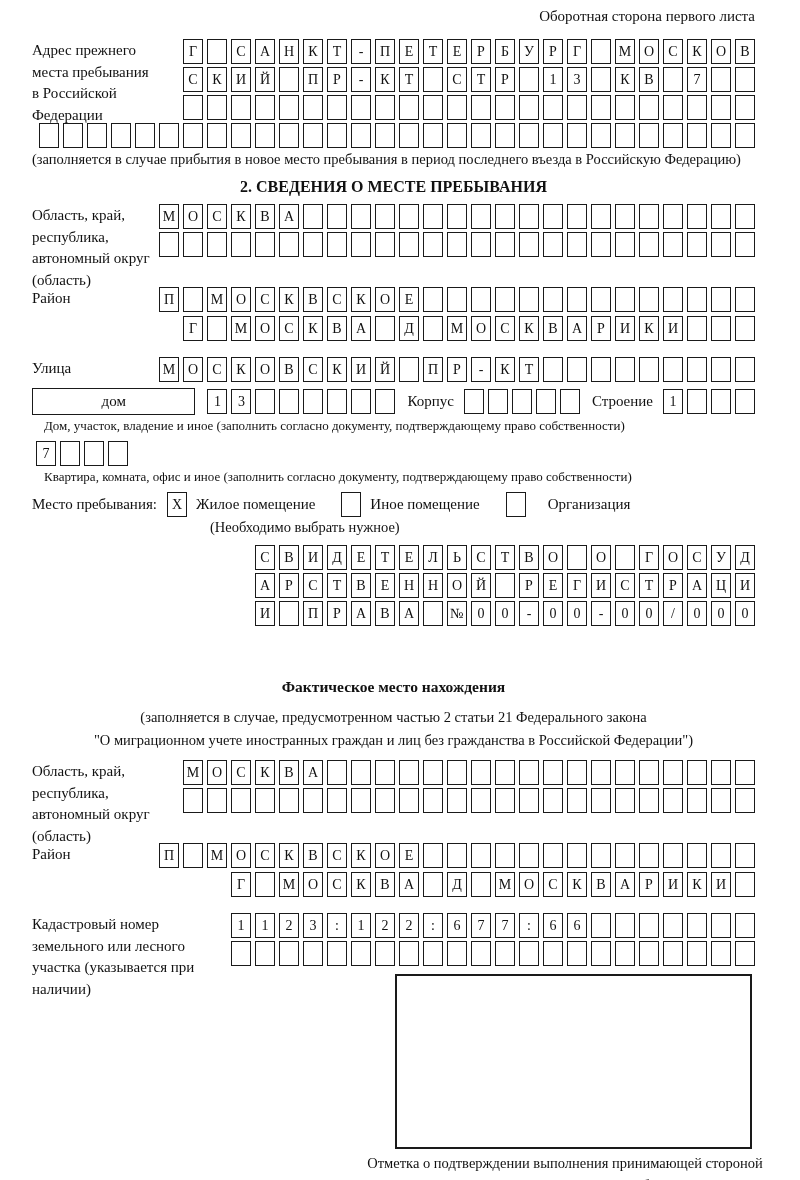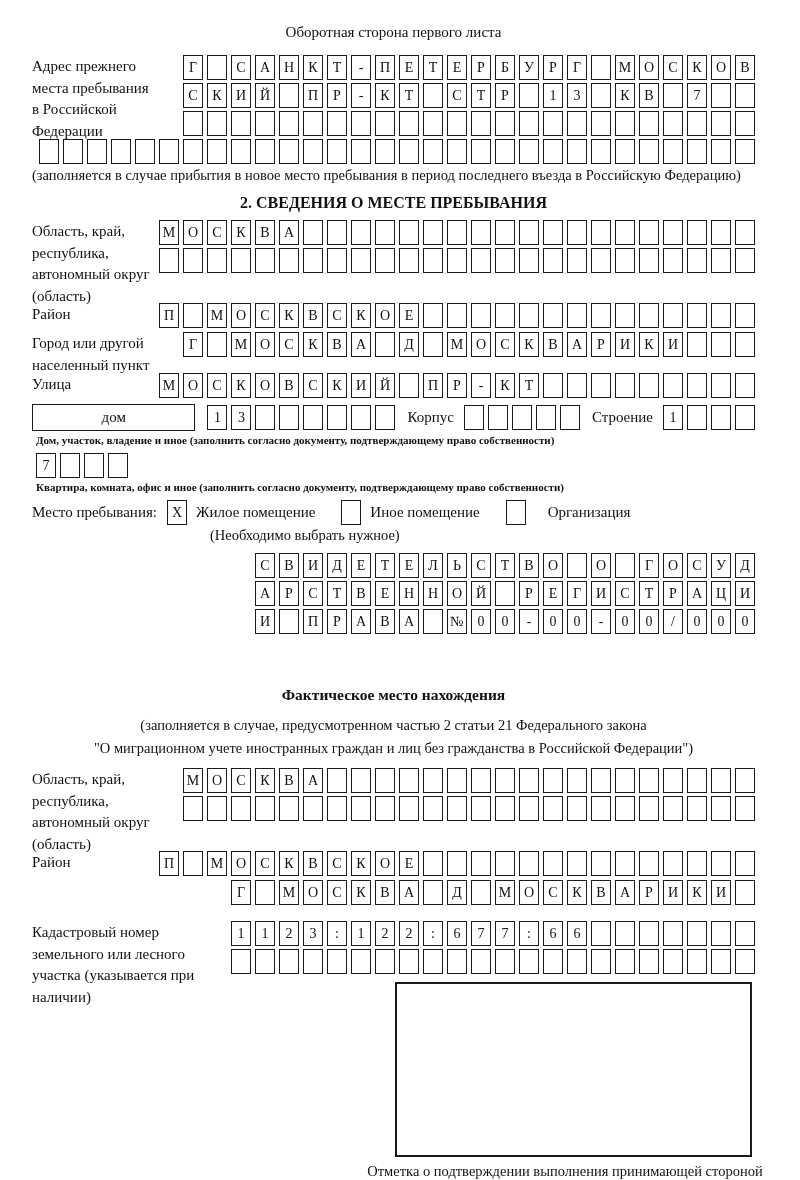--- a/index.html
+++ b/index.html
@@ -1,21 +1,21 @@
 <!DOCTYPE html>
 <html><head>
 <meta charset="utf-8">
 <style>
   html,body{margin:0;padding:0;background:#fff;}
   body{
     width:800px;height:1180px;box-sizing:border-box;
     padding:0 45px 0 32px;overflow:hidden;
     font-family:"Liberation Serif","DejaVu Serif",serif;color:#111;
   }
-  .hdr-note{margin-top:24px;margin-bottom:14px;text-align:center;font-size:15px;}
+  .hdr-note{margin-top:8px;margin-bottom:14px;text-align:right;font-size:15px;}
   
   .cells-row{display:flex;justify-content:flex-end;margin-bottom:3px;}
   .cells-row.left{justify-content:flex-start;}
   .cell{
     box-sizing:border-box;flex:0 0 20px;width:20px;height:25px;
     border:1.7px solid #1a1a1a;margin-left:4px;
     display:flex;align-items:center;justify-content:center;
     font-size:14px;line-height:1;
   }
   .form-group{position:relative;}
@@ -29,21 +29,21 @@
   .sec-title{text-align:center;font-weight:bold;font-size:16px;margin:10px 0 8px 0;}
   .sub-title{text-align:center;font-weight:bold;font-size:15.5px;margin:0 0 10px 0;}
   .inline-row{display:flex;align-items:center;justify-content:flex-end;}
   .field-box{
     box-sizing:border-box;border:1.7px solid #1a1a1a;height:27px;
     display:flex;align-items:center;justify-content:center;font-size:15px;
   }
   .box-dom{width:166px;margin-right:8px;}
   .box-kv{width:200px;margin-right:8px;}
   .mid-label{font-size:15px;margin:0 6px 0 12px;white-space:nowrap;}
-  .caption{font-size:11px;margin:3px 0 7px 4px;font-weight:bold;}
+  .caption{font-size:13px;margin:3px 0 7px 12px;}
   .stay-row{display:flex;align-items:center;font-size:15px;margin:2px 0 2px 0;}
   .stay-label{margin-right:10px;}
   .stay-opt-label{margin-right:26px;}
   .checkbox{
     box-sizing:border-box;width:20px;height:25px;border:1.7px solid #1a1a1a;
     margin-right:9px;display:flex;align-items:center;justify-content:center;font-size:14px;
   }
   .stay-note{font-size:14.5px;margin:1px 0 9px 178px;}
   .law-note{text-align:center;font-size:14.5px;line-height:23px;margin-bottom:8px;}
   .confirm-box{
@@ -260,21 +260,20 @@
       <span class="cell"></span>
       <span class="cell"></span>
       <span class="cell"></span>
       <span class="cell"></span>
       <span class="cell"></span>
       <span class="cell"></span>
     </div>
 </div>
 
 <div class="form-group mb16">
-  <div class="group-label w150">Город или другой населенный пункт</div>
   <div class="cells-row">
       <span class="cell">Г</span>
       <span class="cell"></span>
       <span class="cell">М</span>
       <span class="cell">О</span>
       <span class="cell">С</span>
       <span class="cell">К</span>
       <span class="cell">В</span>
       <span class="cell">А</span>
       <span class="cell"></span>

